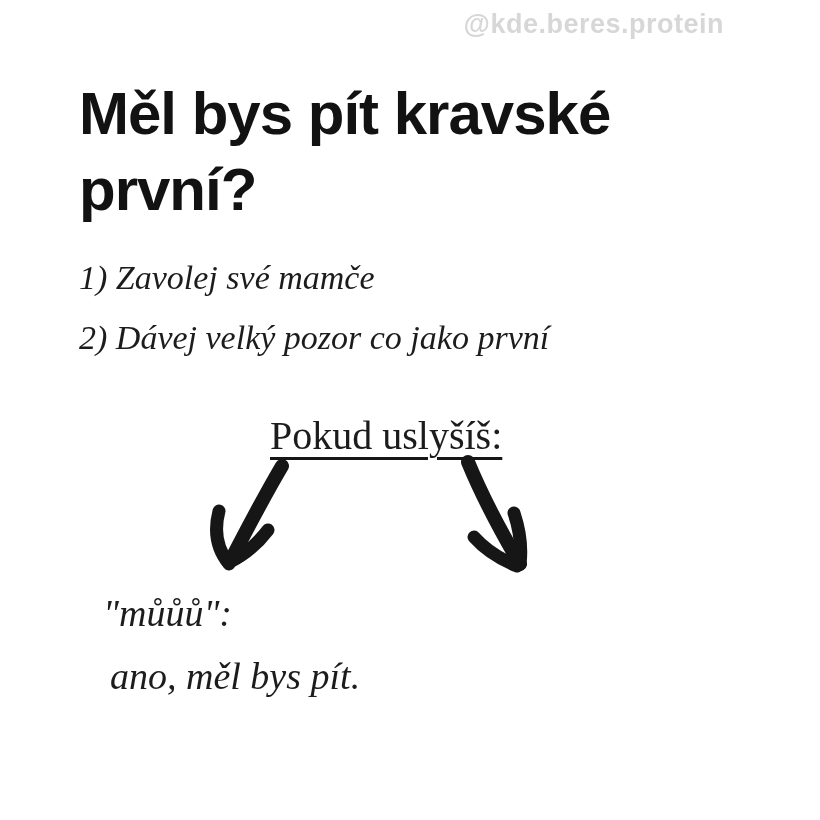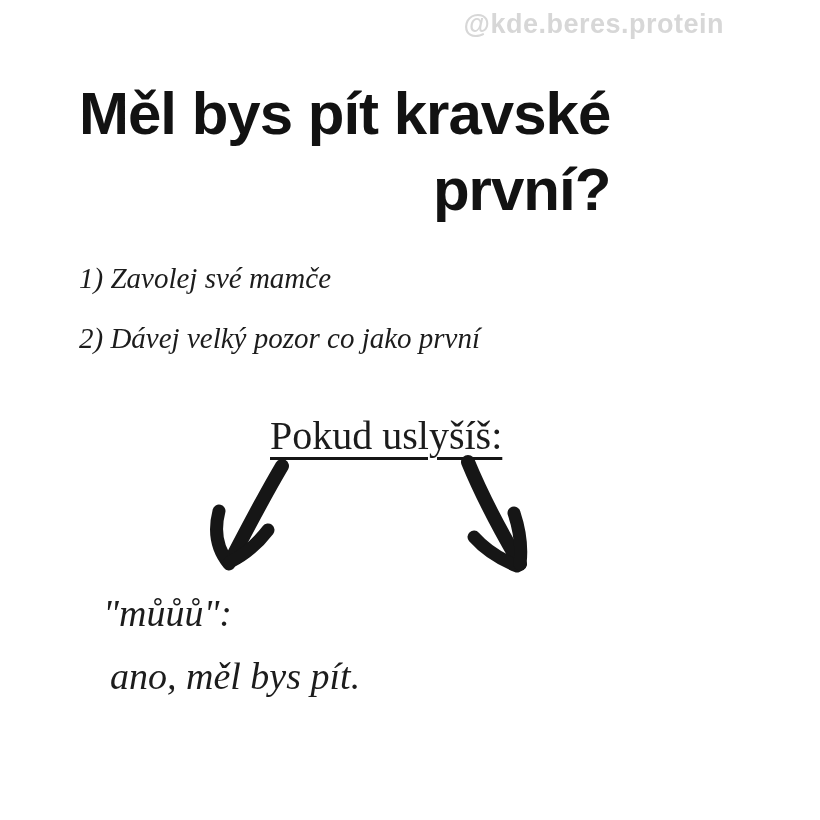--- a/index.html
+++ b/index.html
@@ -32,27 +32,27 @@
     left: 79px;
     top: 76px;
     margin: 0;
     font-family: "Liberation Sans", sans-serif;
     font-weight: 700;
     font-size: 60px;
     line-height: 76px;
     letter-spacing: -1px;
     color: #121212;
   }
-  .title .tline { display: block; white-space: nowrap; text-align: right; }
+  .title .tline { display: block; white-space: nowrap; }
   .steps {
     position: absolute;
     left: 79px;
     top: 248px;
     font-style: italic;
-    font-size: 29px;
+    font-size: 34px;
     line-height: 60px;
   }
   .steps .step-line { white-space: nowrap; }
   .condition {
     position: absolute;
     left: 270px;
     top: 408px;
     font-size: 40px;
     line-height: 56px;
     white-space: nowrap;

